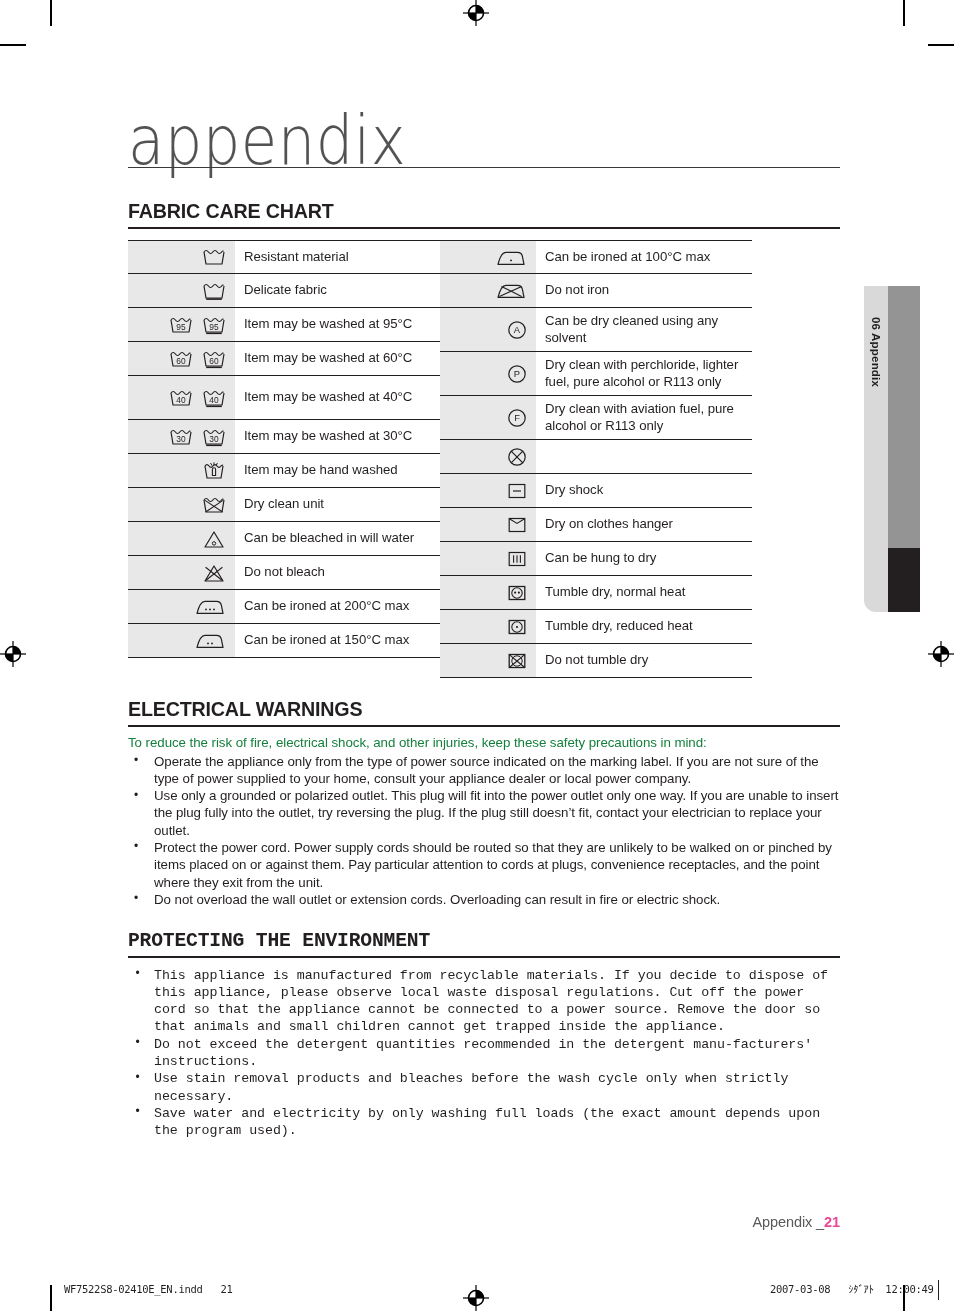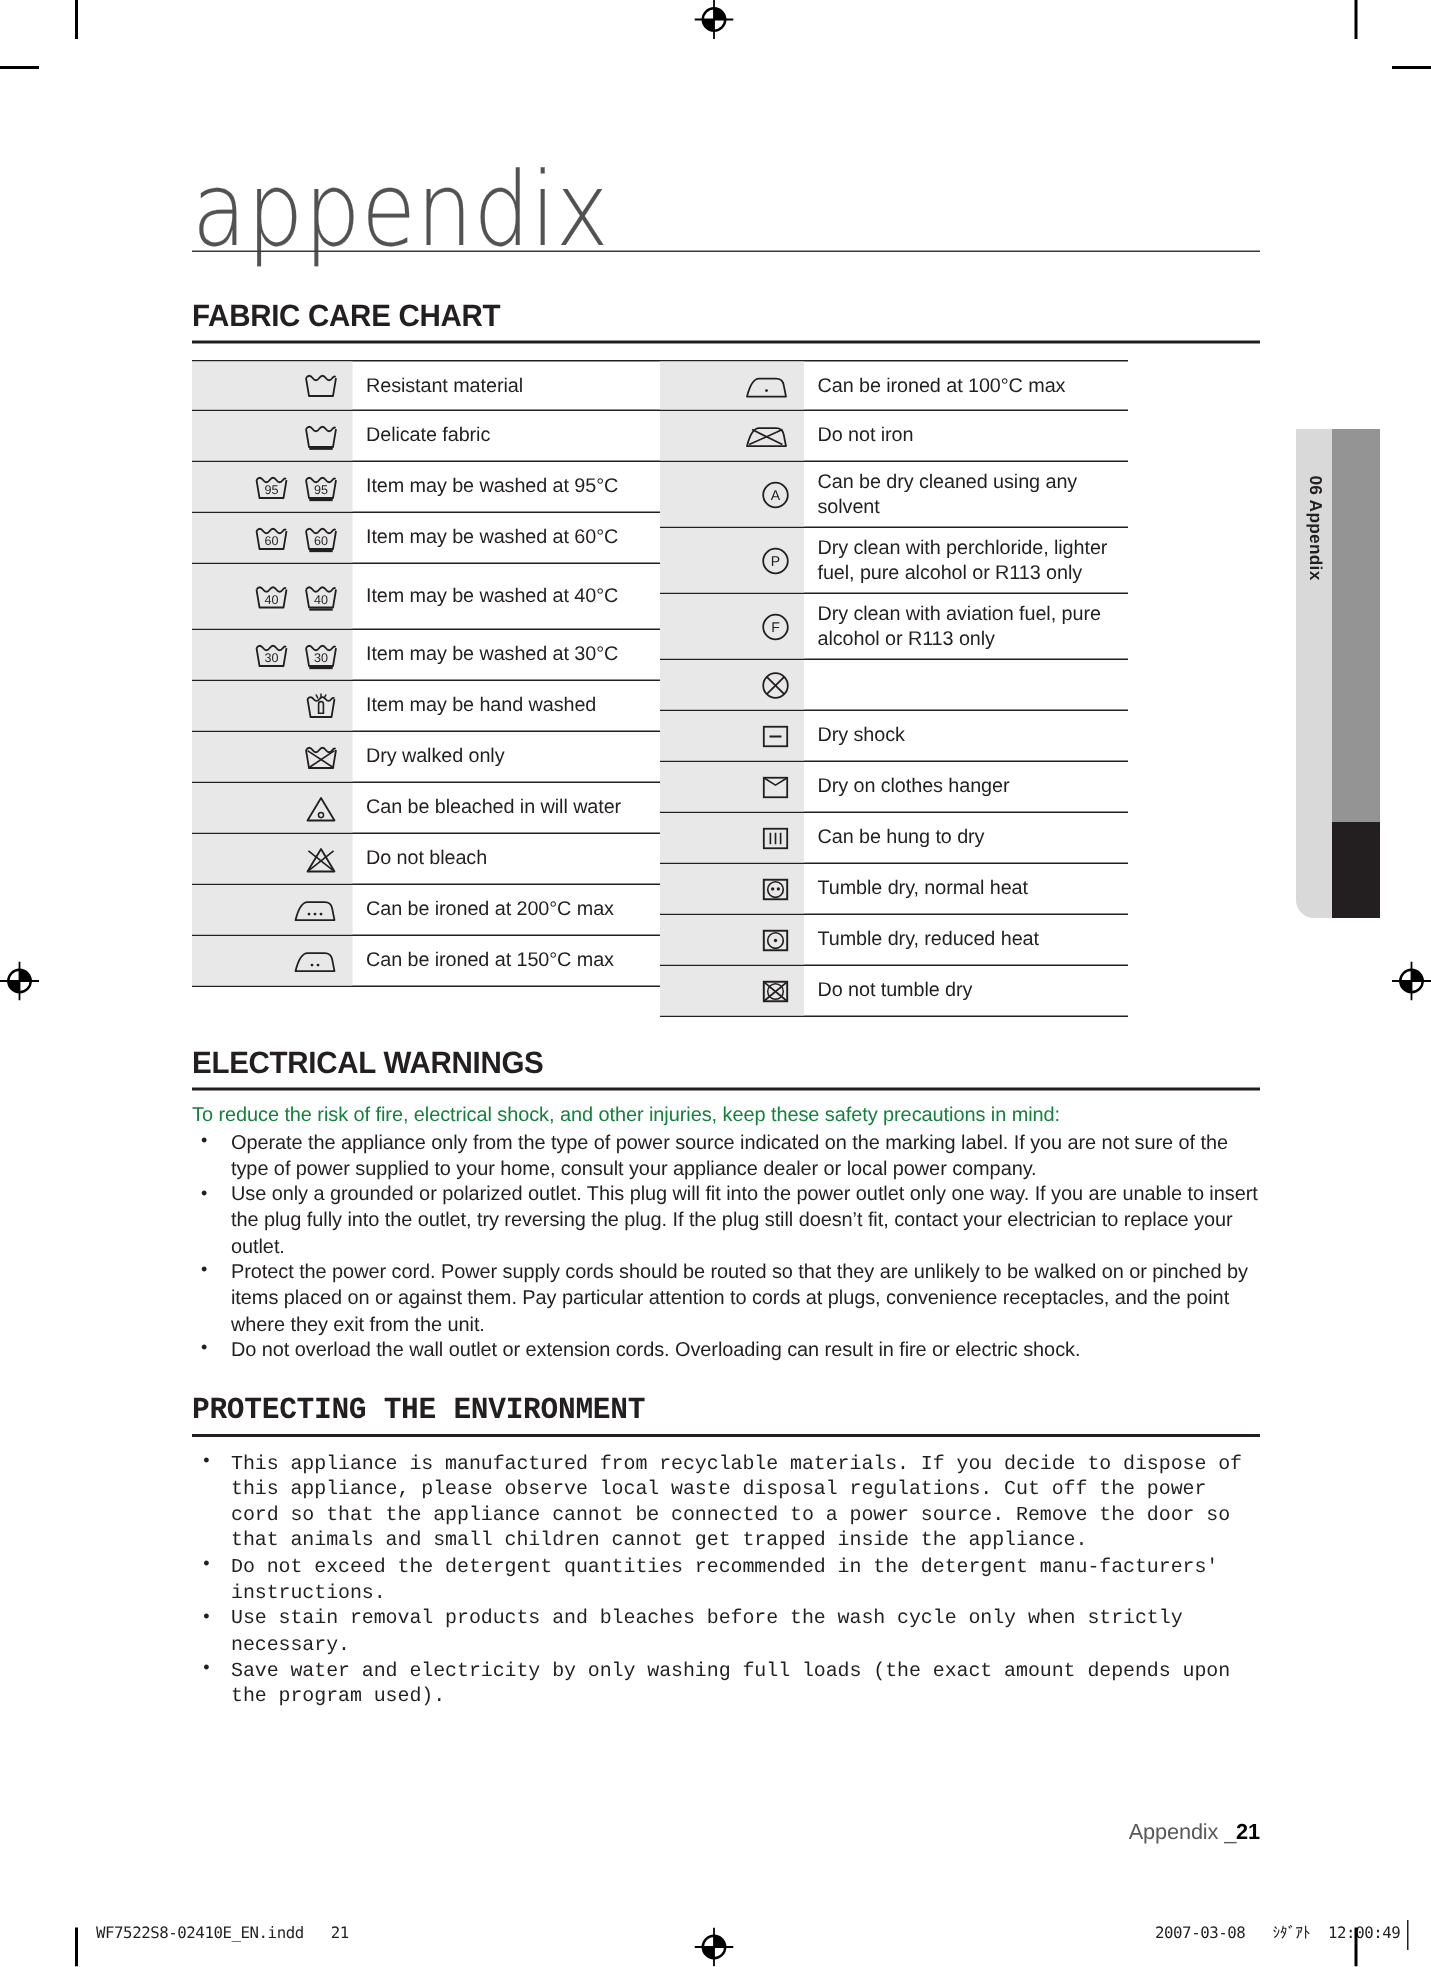--- a/index.html
+++ b/index.html
@@ -165,21 +165,21 @@
   }
 
   
   .page-footer {
     position: absolute;
     right: 114px; top: 1214px;
     font-size: 14.5px;
     color: #58595b;
     letter-spacing: -0.1px;
   }
-  .page-footer .num { font-weight: bold; color: #000000; }
+  .page-footer .num { font-weight: bold; color: #ec4899; }
 
   
   .slug {
     position: absolute;
     top: 1283px;
     font-family: "DejaVu Sans Mono", monospace;
     font-size: 10.5px;
     color: #231f20;
     white-space: pre;
     letter-spacing: -0.3px;
@@ -364,21 +364,21 @@
 
       <div class="care-row">
         <div class="care-icons">
           <svg class="icon-svg" width="26" height="20" viewBox="0 0 26 20">
             <path d="M3 5 L5 17 H21 L23 5" fill="none" stroke="#231f20" stroke-width="1.2" stroke-linejoin="round"></path>
             <path d="M3 5 q2.2 -3 4.4 0 q2.2 3 4.4 0 q2.2 -3 4.4 0 q2.2 3 4.4 0 q1.2 -1.6 2 -0.6" fill="none" stroke="#231f20" stroke-width="1.2"></path>
             <line x1="4" y1="5.4" x2="21.6" y2="17" stroke="#231f20" stroke-width="1.1"></line>
             <line x1="22" y1="5.4" x2="4.6" y2="17" stroke="#231f20" stroke-width="1.1"></line>
           </svg>
         </div>
-        <div class="care-label">Dry walked only</div>
+        <div class="care-label">Dry clean unit</div>
       </div>
 
       <div class="care-row">
         <div class="care-icons">
           <svg class="icon-svg" width="26" height="20" viewBox="0 0 26 20">
             <path d="M13 3 L22 18 H4 Z" fill="none" stroke="#231f20" stroke-width="1.2" stroke-linejoin="round"></path>
             <circle cx="13" cy="14.4" r="1.7" fill="none" stroke="#231f20" stroke-width="1"></circle>
           </svg>
         </div>
         <div class="care-label">Can be bleached in will water</div>

